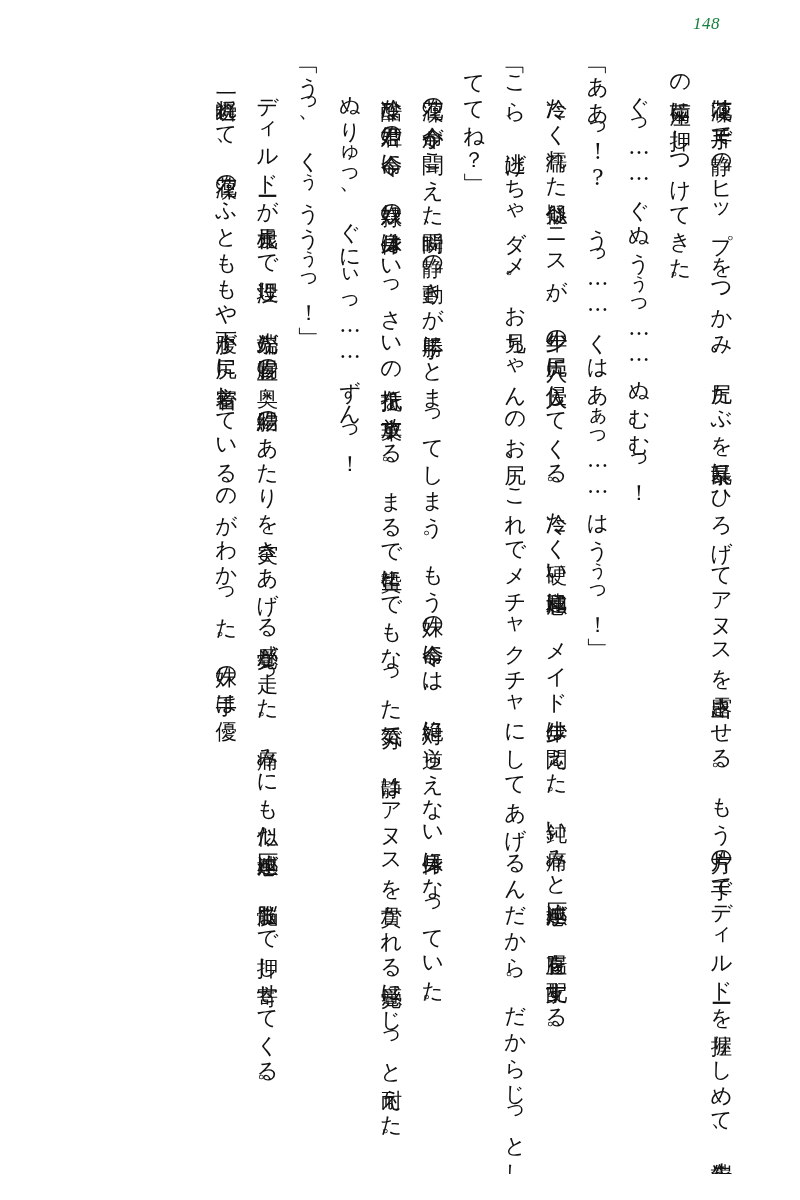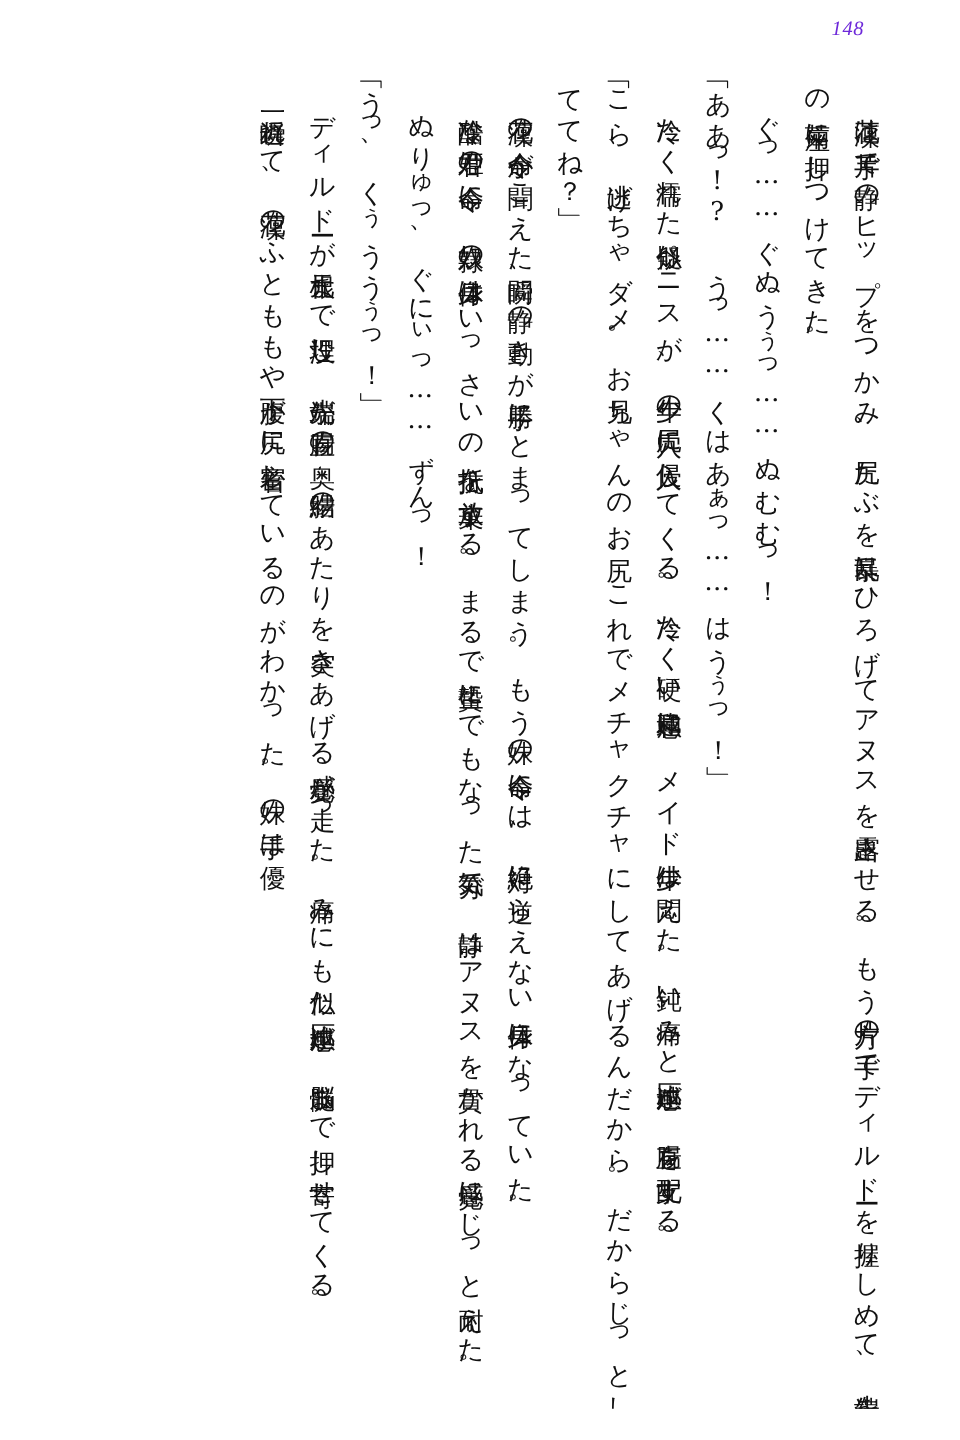--- a/index.html
+++ b/index.html
@@ -20,21 +20,21 @@
     height: 1200px;
     background: #ffffff;
   }
   #page-number {
     position: absolute;
     top: 14px;
     right: 80px;
     font-size: 17px;
     font-style: italic;
     font-family: "Liberation Serif", "DejaVu Serif", serif;
-    color: #6d28d9;
+    color: #15803d;
     letter-spacing: 0.5px;
   }
   
   #text-body {
     position: absolute;
     top: 60px;
     right: 58px;
     left: 58px;
     bottom: 26px;
     writing-mode: vertical-rl;

